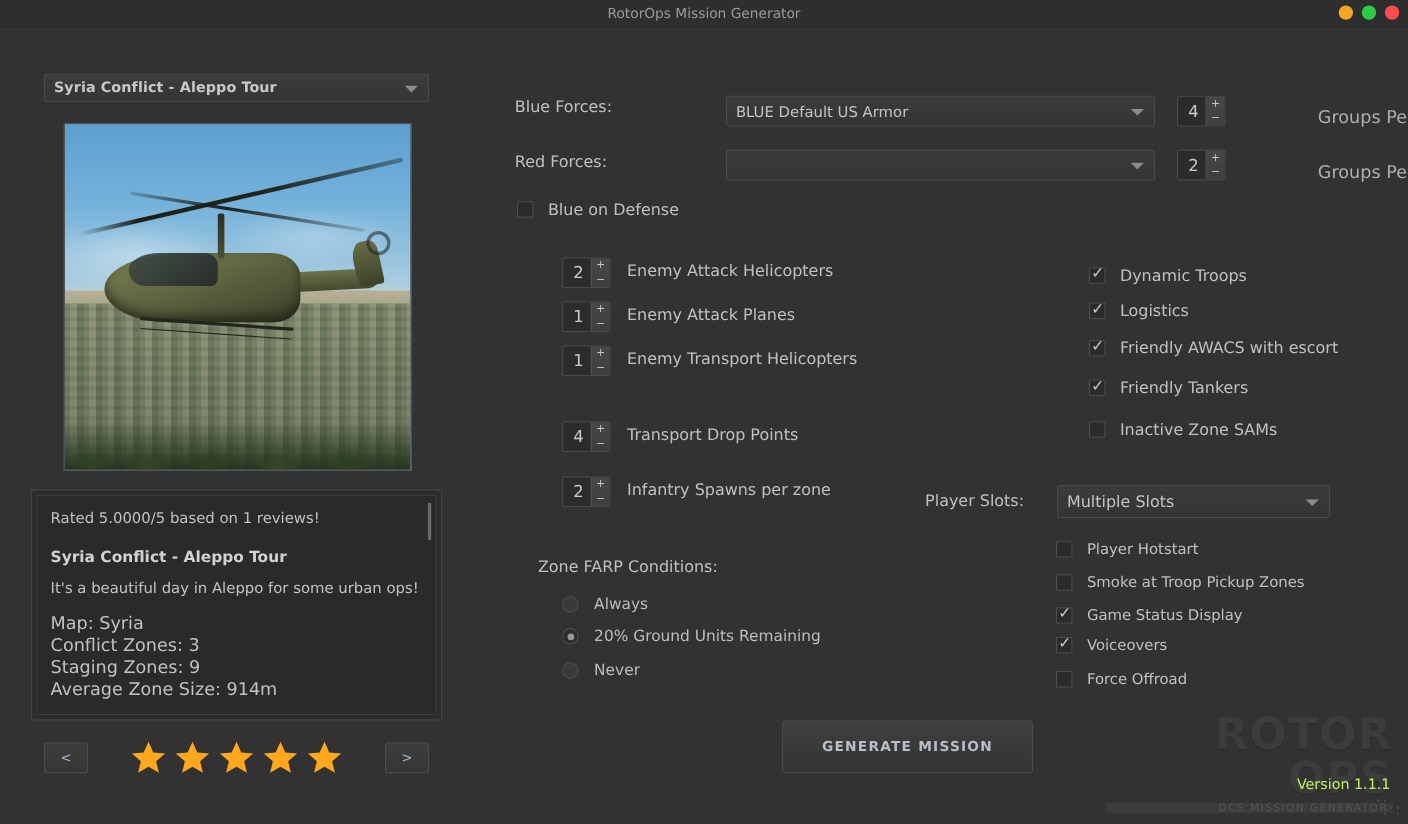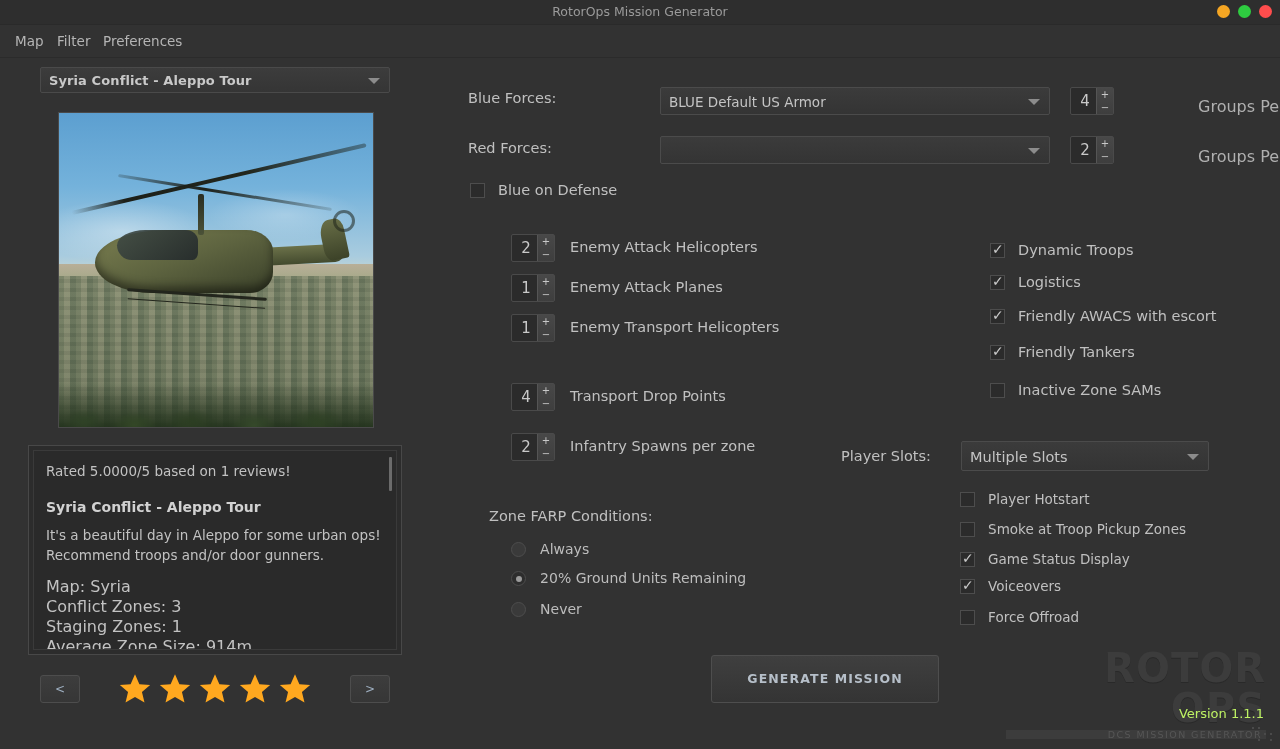--- a/index.html
+++ b/index.html
@@ -259,25 +259,20 @@
 
   <div class="titlebar">
     <div class="title">RotorOps Mission Generator</div>
     <div class="wbtns">
       <span class="wbtn" style="background:#f5a623"></span>
       <span class="wbtn" style="background:#2ecc40"></span>
       <span class="wbtn" style="background:#ff4d4d"></span>
     </div>
   </div>
 
-  <div class="menubar">
-    <div class="mitem" style="left:10px">Map</div>
-    <div class="mitem" style="left:52px">Filter</div>
-    <div class="mitem" style="left:98px">Preferences</div>
-  </div>
 
   <div class="mission-select">
     <span class="txt">Syria Conflict - Aleppo Tour</span>
     <span class="caret"></span>
   </div>
 
   <div class="preview">
     <div class="sky"></div>
     <div class="cloudy"></div>
     <div class="horizon"></div>
@@ -295,25 +290,24 @@
     </div>
   </div>
 
   <div class="descwrap">
     <div class="descbox">
       <p>Rated 5.0000/5 based on 1 reviews!</p>
       <div class="gap"></div>
       <p class="dtitle">Syria Conflict - Aleppo Tour</p>
       <div style="height:8px"></div>
       <p>It's a beautiful day in Aleppo for some urban ops!</p>
-      <p>Recommend troops and/or door gunners.</p>
       <div style="height:12px"></div>
       <p class="meta">Map: Syria</p>
       <p class="meta">Conflict Zones: 3</p>
-      <p class="meta">Staging Zones: 1</p>
+      <p class="meta">Staging Zones: 9</p>
       <p class="meta">Average Zone Size: 914m</p>
       <div class="dscroll"></div>
     </div>
   </div>
 
   <div class="navbtn prev">&lt;</div>
   <div class="navbtn next">&gt;</div>
   <div class="stars">
     <span class="star">
         <svg width="34" height="34" viewBox="0 0 24 24">

